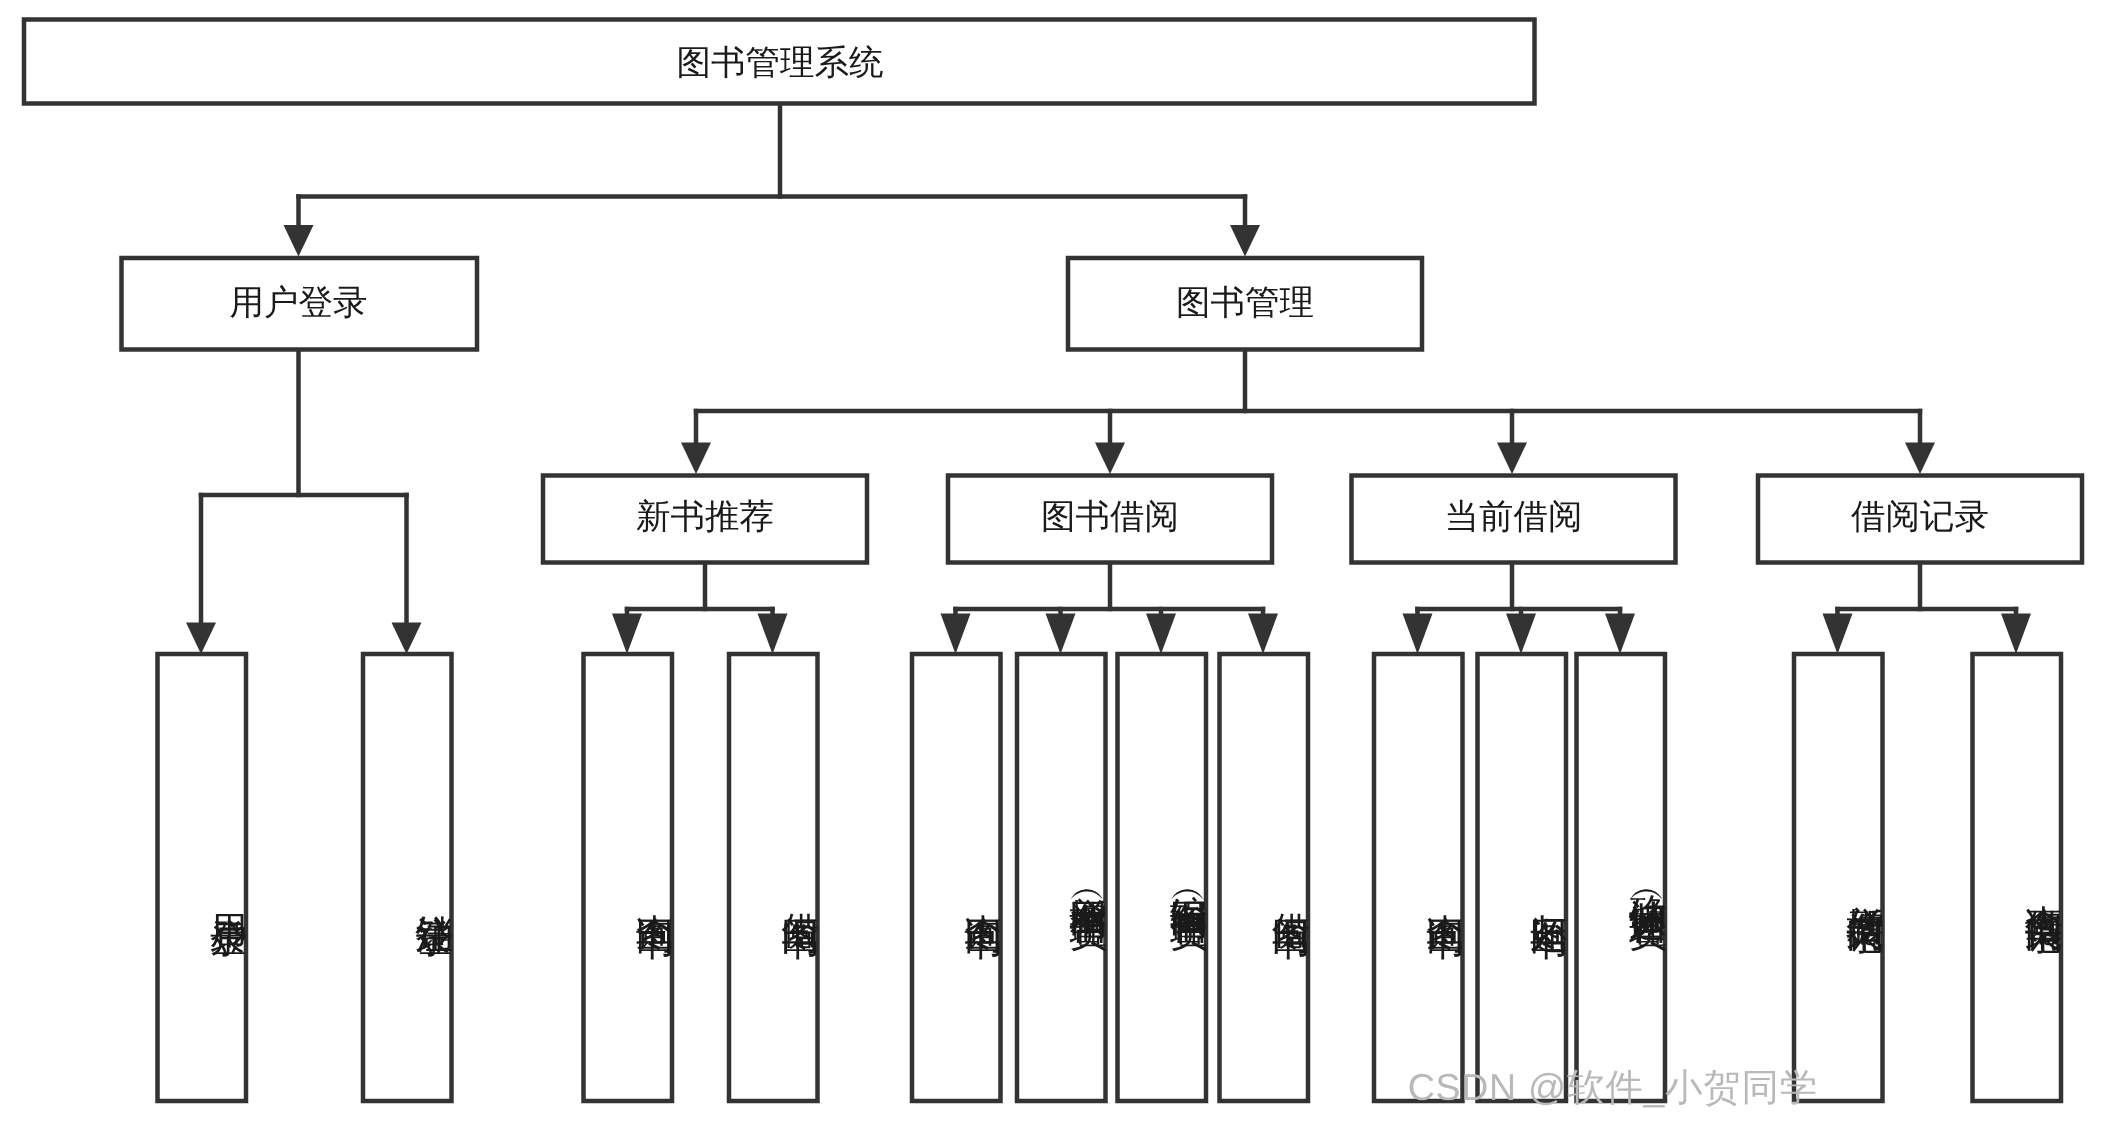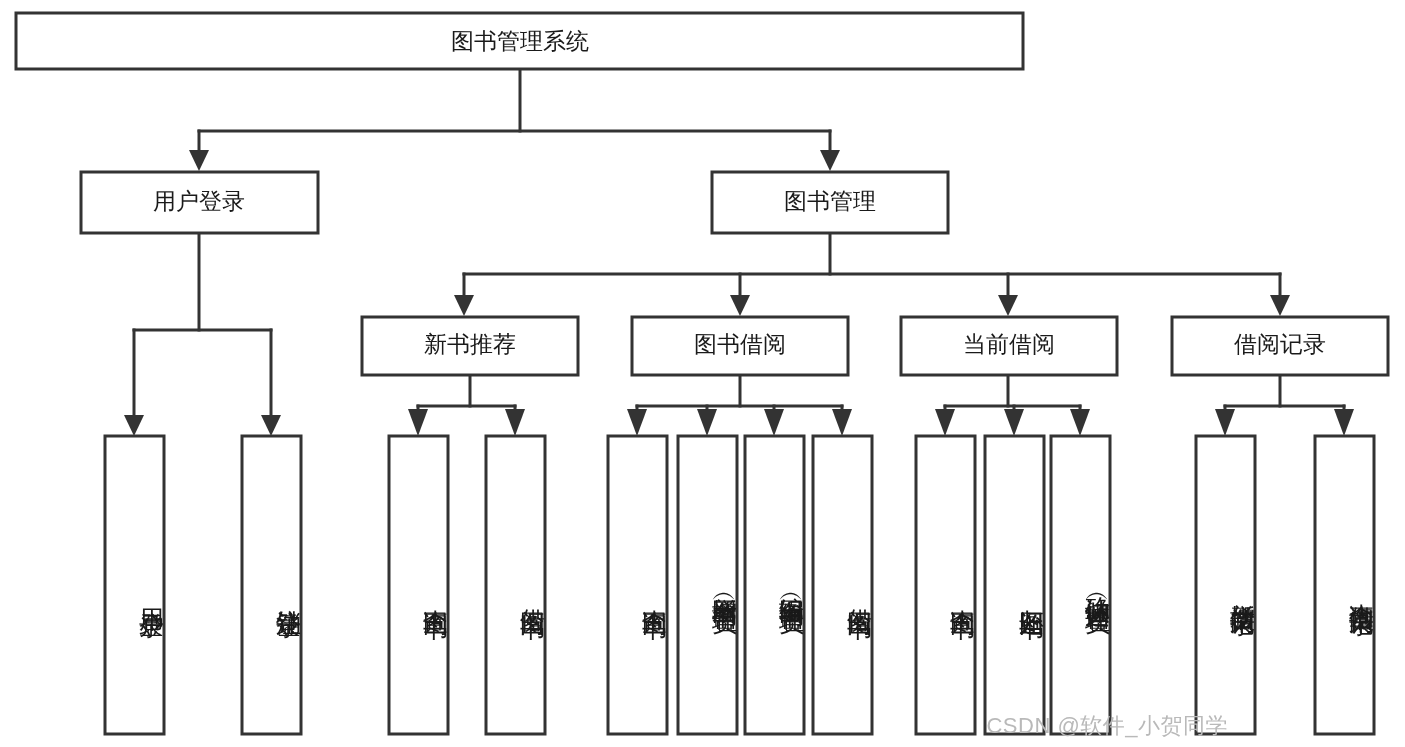--- a/index.html
+++ b/index.html
@@ -55,24 +55,24 @@
     font-size: 25px;
     line-height: 1.02;
     color: #1a1a1a;
     letter-spacing: 2px;
     text-align: center;
     white-space: nowrap;
     pointer-events: none;
   }
   .watermark {
     position: absolute;
-    right: 0;
+    right: 16px;
     bottom: 6px;
     font-family: "Liberation Sans", "DejaVu Sans", sans-serif;
-    font-size: 22px;
+    font-size: 25px;
     color: #b9b9b9;
     white-space: nowrap;
     letter-spacing: 0.5px;
   }
 </style>
 </head>
 <body>
 
 <div id="diagram-root">
 

